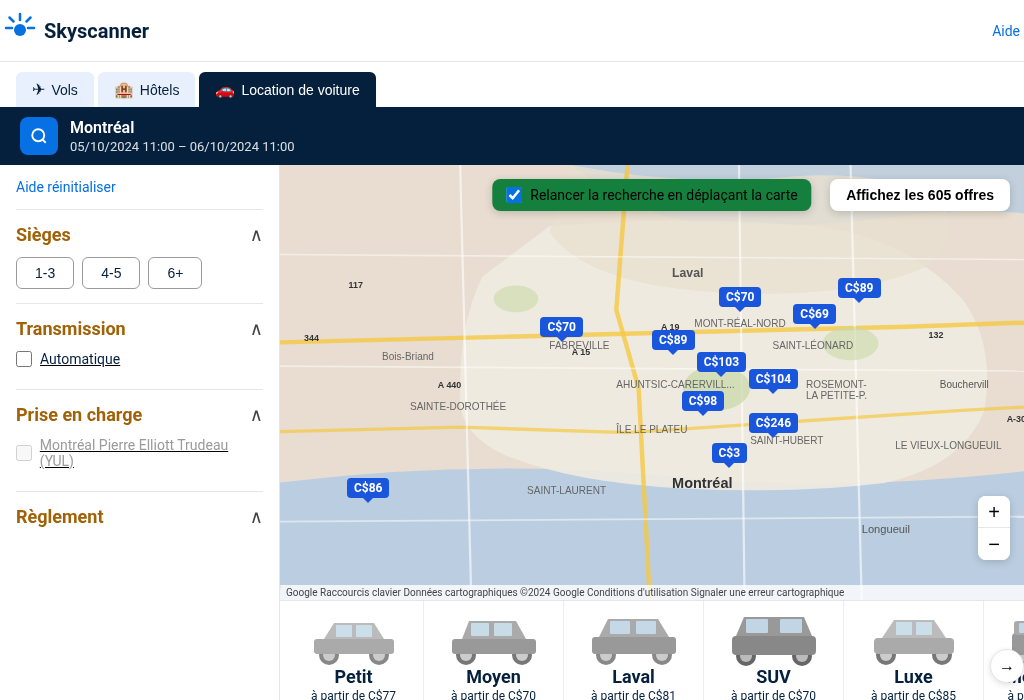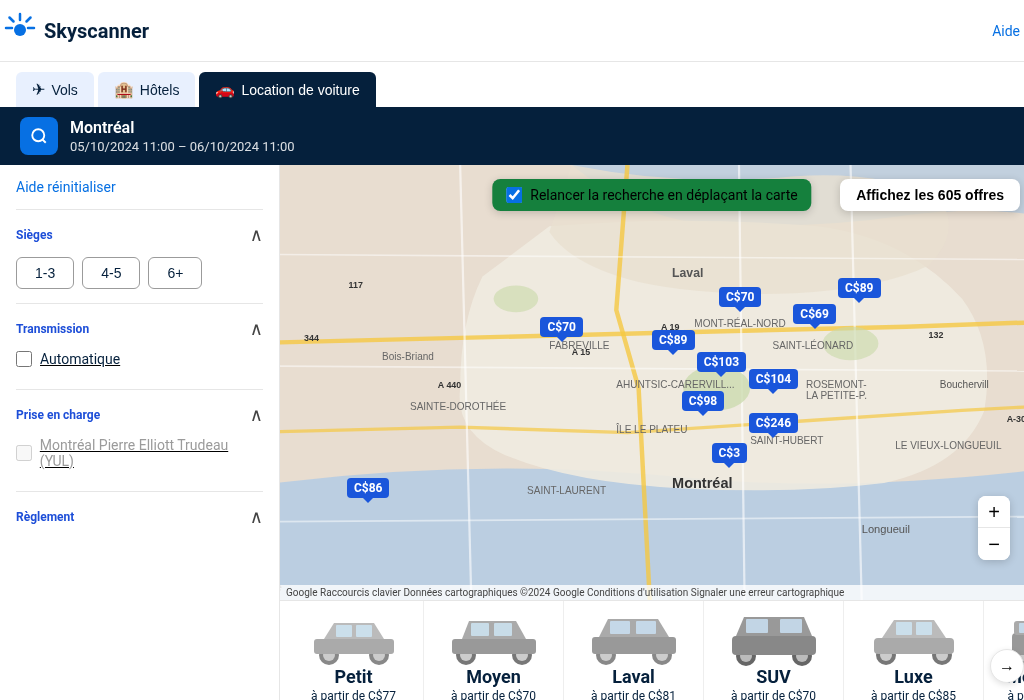--- a/index.html
+++ b/index.html
@@ -54,21 +54,21 @@
     .sidebar {
       width: 280px; flex-shrink: 0; overflow-y: auto;
       padding: 14px 16px; border-right: 1px solid #e6e6e6;
     }
     .reset-link { color: #0770e3; font-size: 14px; cursor: pointer; margin-bottom: 14px; display: block; }
     .filter-section { border-top: 1px solid #e6e6e6; padding: 14px 0; }
     .filter-header {
       display: flex; justify-content: space-between; align-items: center;
       margin-bottom: 12px; cursor: pointer;
     }
-    .filter-title { font-size: 12px; font-weight: 700; color: #1d4ed8; }
+    .filter-title { font-size: 18px; font-weight: 700; color: #a16207; }
     .filter-chevron { font-size: 18px; color: #444; }
     .seats-buttons { display: flex; gap: 8px; }
     .seat-btn {
       border: 1.5px solid #9b9b9b; border-radius: 6px;
       padding: 7px 18px; font-size: 14px; cursor: pointer;
       background: #fff; color: #05203c;
     }
     .checkbox-item { display: flex; align-items: center; gap: 8px; margin-bottom: 8px; text-decoration: underline; }
     .checkbox-item input[type=checkbox] { width: 16px; height: 16px; accent-color: #0770e3; }
     .checkbox-label { font-size: 14px; color: #05203c; }
@@ -84,21 +84,21 @@
 
     
     .map-checkbox-bar {
       position: absolute; top: 14px; left: 50%; transform: translateX(-50%);
       background: #15803d; border-radius: 8px; padding: 8px 14px;
       display: flex; align-items: center; gap: 8px;
       box-shadow: 0 2px 8px rgba(0,0,0,0.18); font-size: 14px; z-index: 10;
     }
     .map-checkbox-bar input { accent-color: #0770e3; width: 16px; height: 16px; }
     .map-offers-btn {
-      position: absolute; top: 14px; right: 4px;
+      position: absolute; top: 14px; right: 14px;
       background: #fff; border-radius: 8px; padding: 8px 16px;
       font-size: 14px; font-weight: 700; cursor: pointer;
       box-shadow: 0 2px 8px rgba(0,0,0,0.18); z-index: 10; border: none;
     }
     .map-zoom {
       position: absolute; right: 14px; bottom: 40px;
       background: #fff; border-radius: 8px;
       box-shadow: 0 2px 8px rgba(0,0,0,0.18); z-index: 10;
       overflow: hidden;
     }

